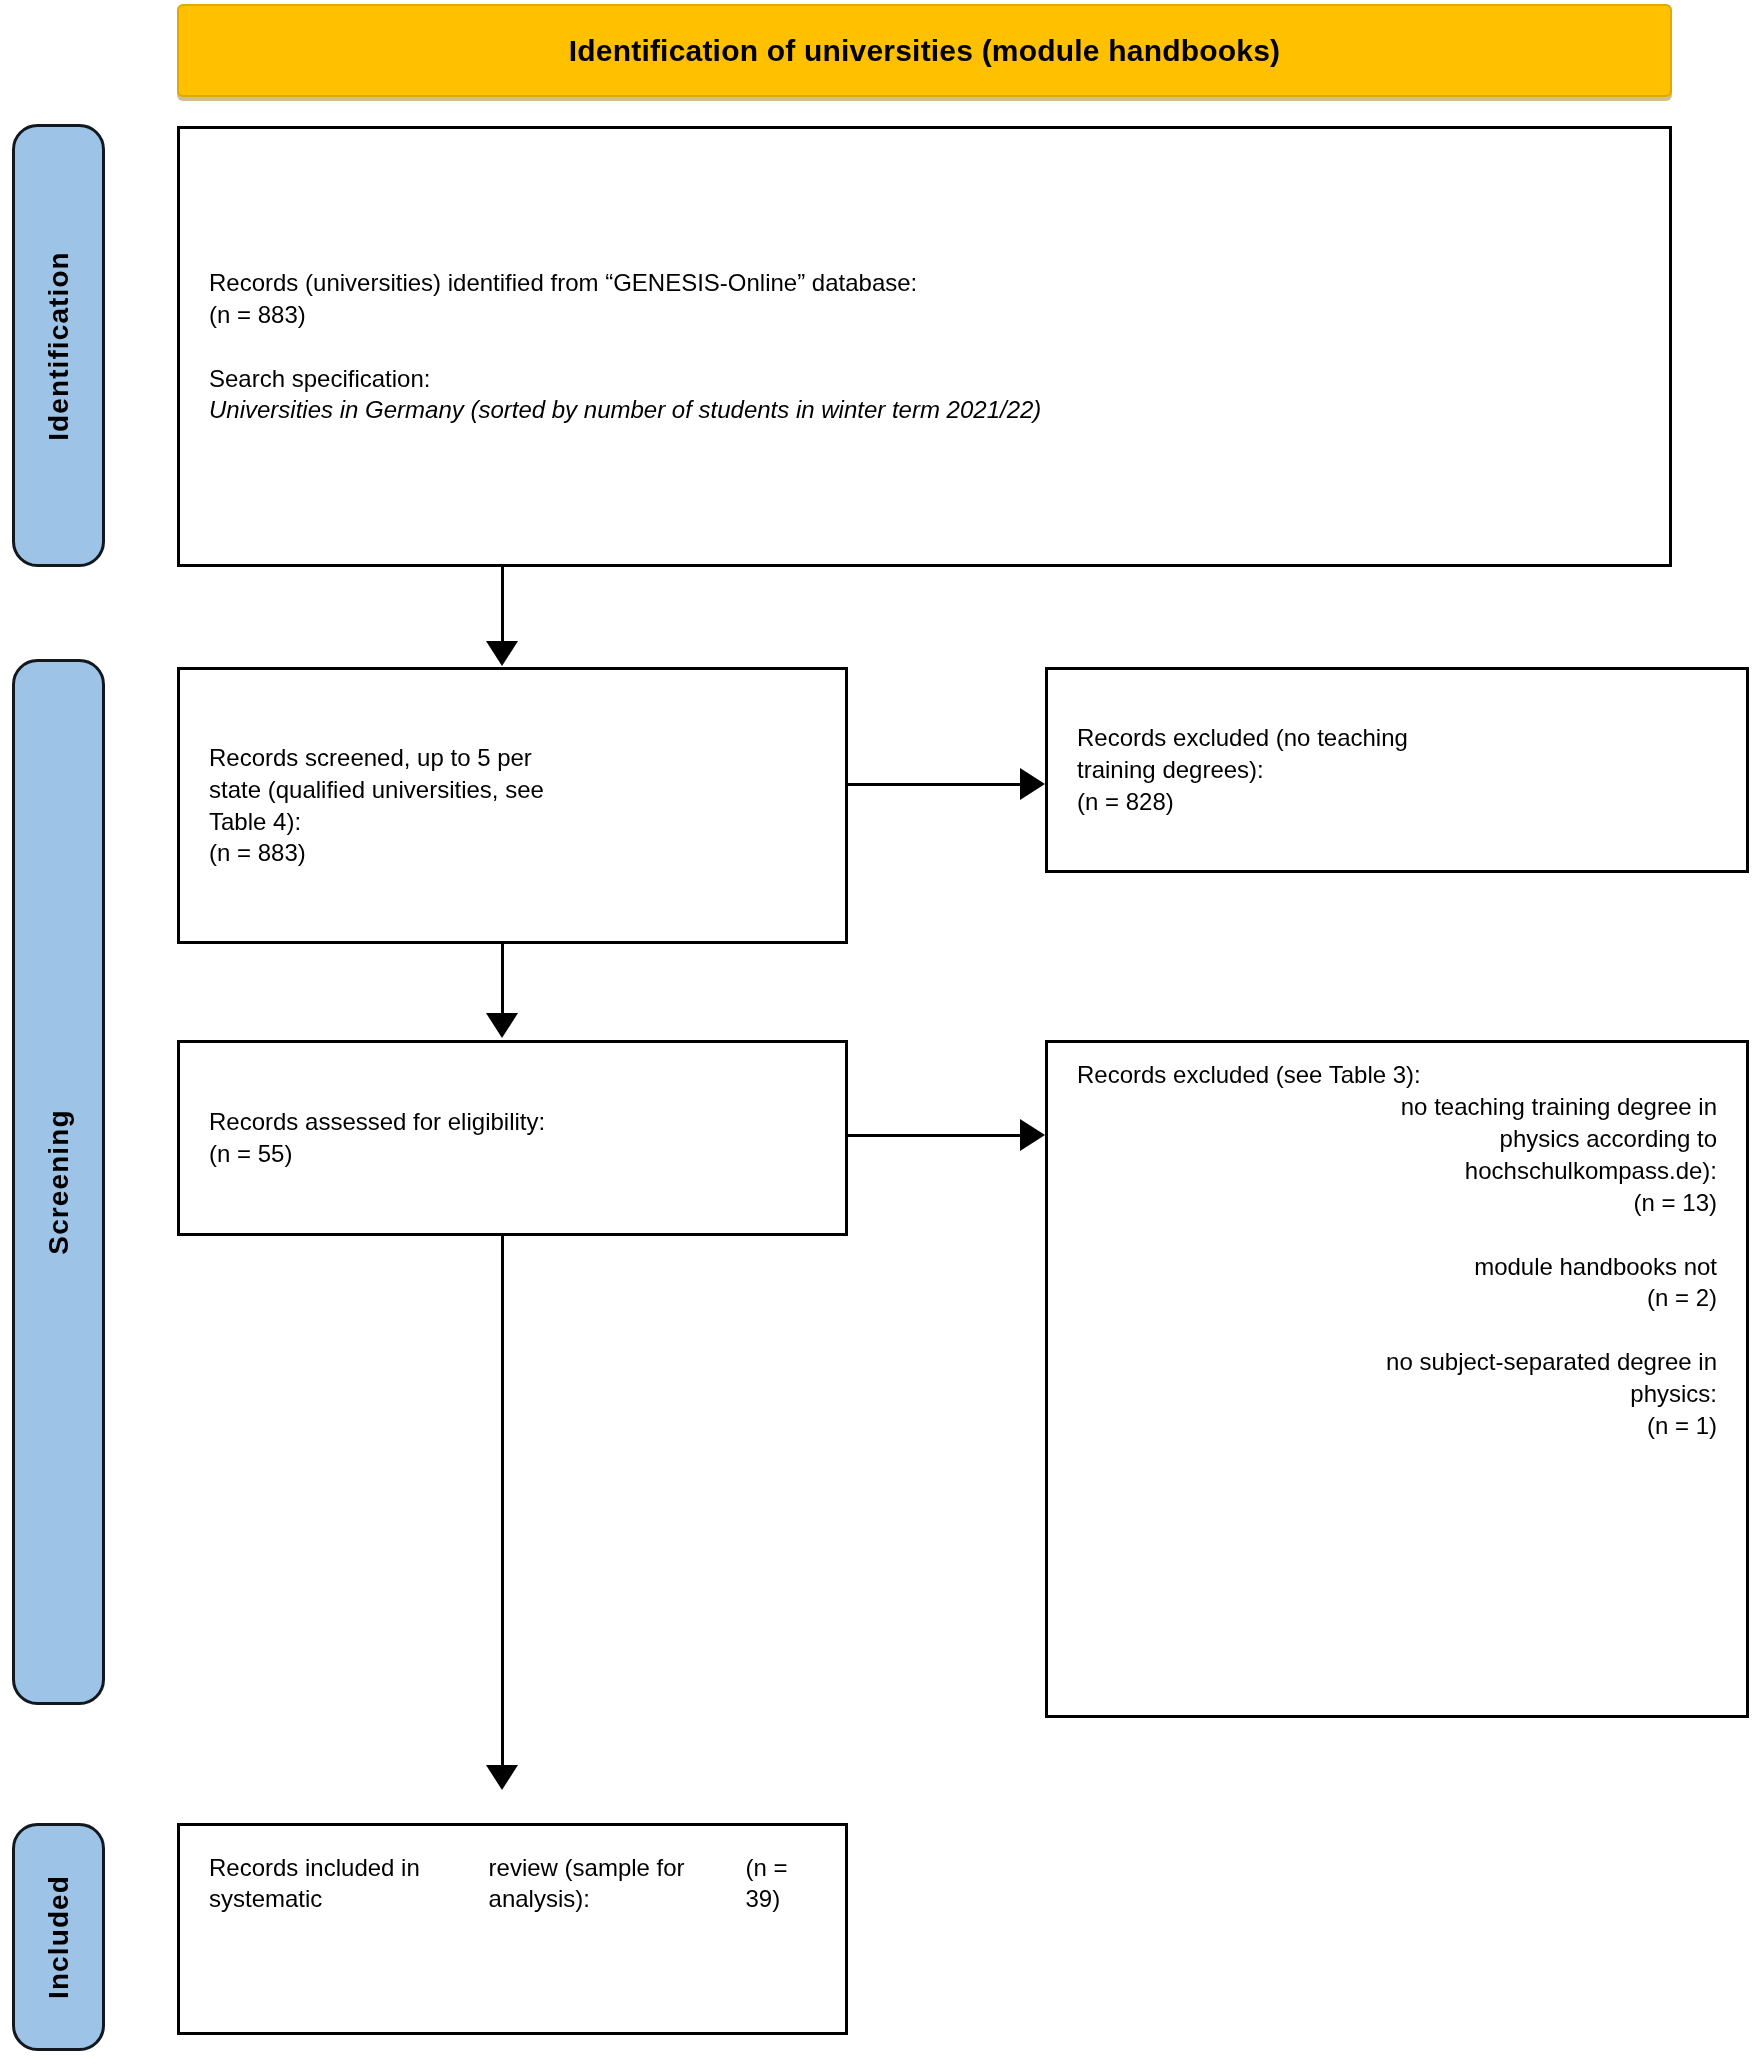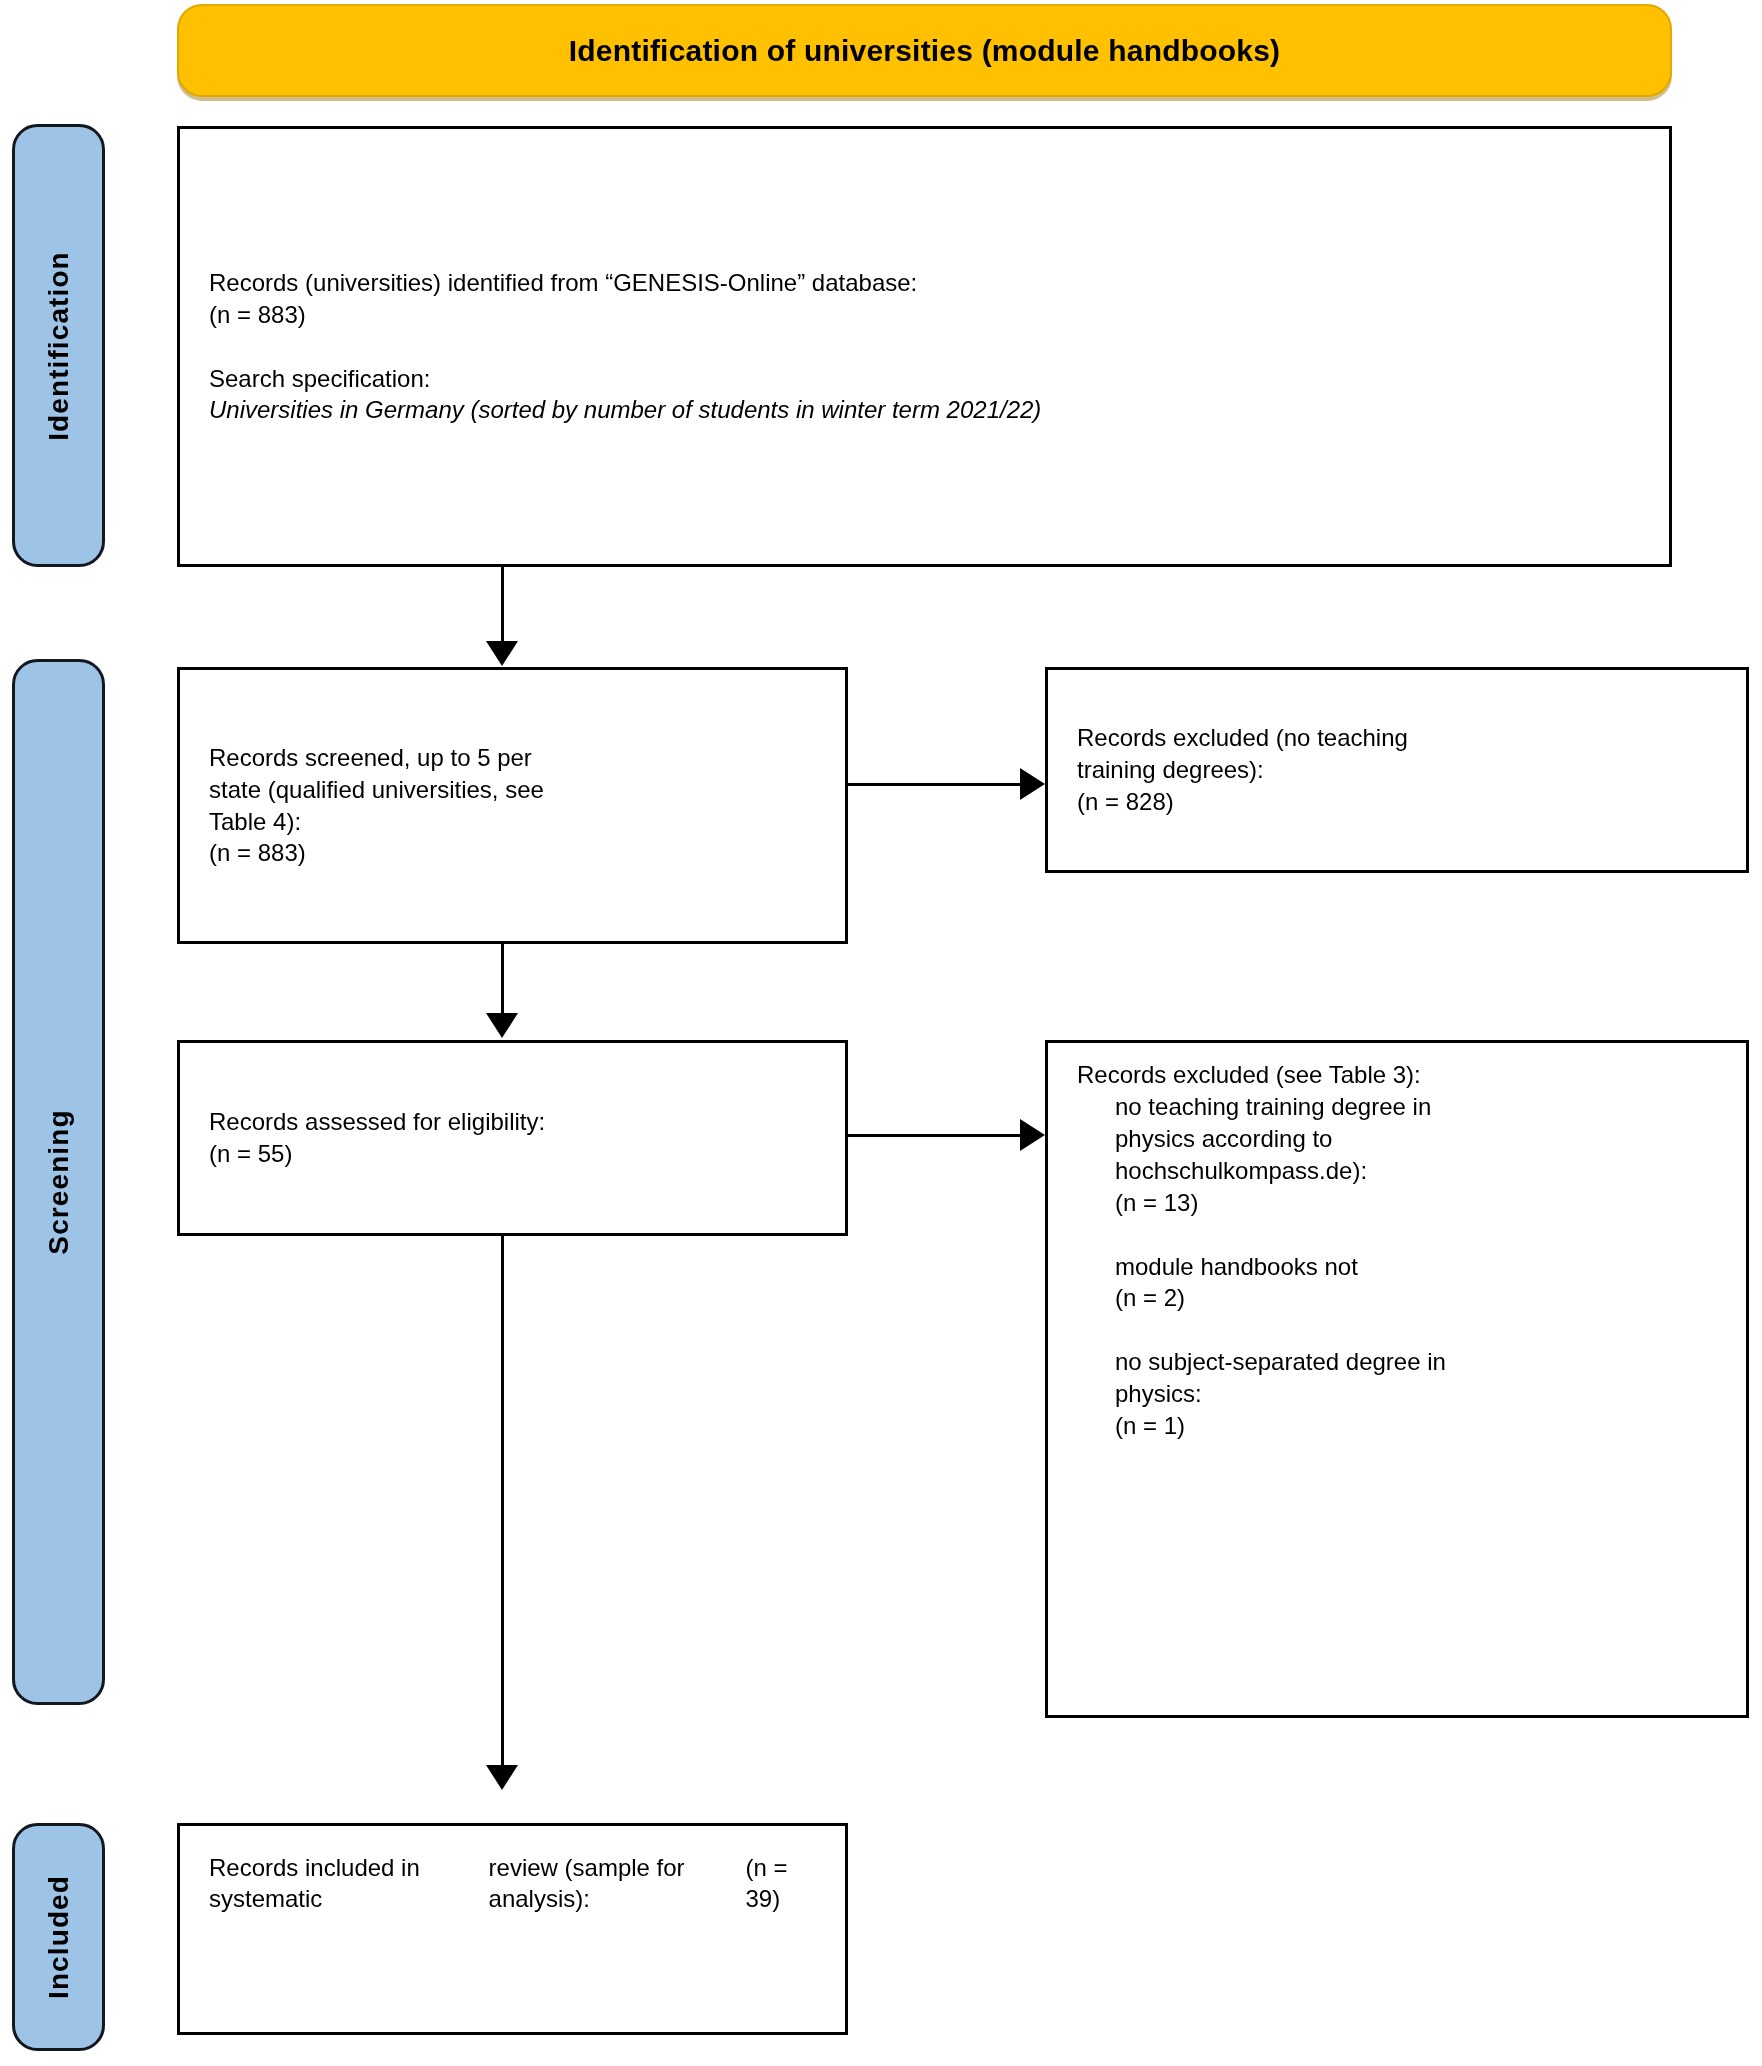--- a/index.html
+++ b/index.html
@@ -15,21 +15,21 @@
     overflow:hidden;
   }
 
   
   .phase-header{
     position:absolute;
     left:177px; top:4.4px;
     width:1495px; height:93px;
     background:#FFC000;
     border:2.2px solid #E0A800;
-    border-radius:25px;
+    border-radius:6px;
     box-sizing:border-box;
     display:flex;
     align-items:center;
     justify-content:center;
     font-weight:bold;
     font-size:30px;
     letter-spacing:0.2px;
     box-shadow:0 3.9px 0 rgba(150,110,0,0.45);
   }
 
@@ -67,21 +67,21 @@
     padding:25.5px 29px;
   }
   .box p{
     margin:0;
     font-size:24px;
     line-height:1.33;
     color:#000000;
   }
   .box p.italic{ font-style:italic; }
   .box p.spacer{ height:32px; }
-  .box p.indent{ padding-left:38px; }
+  .box p.indent{ padding-left:38px;text-align:right; }
 
   #box-identified{ left:177px; top:126px;  width:1495px; height:441px;
                    display:flex; flex-direction:column; justify-content:center; }
   #box-screened{   left:177px; top:667px; width:671px; height:277px;
                    display:flex; flex-direction:column; justify-content:center; }
   #box-excluded-1{ left:1045px; top:667px; width:704px; height:206px;
                    display:flex; flex-direction:column; justify-content:center; }
   #box-assessed{   left:177px; top:1040px; width:671px; height:196px;
                    display:flex; flex-direction:column; justify-content:center; }
   #box-excluded-2{ left:1045px; top:1040px; width:704px; height:678px;

